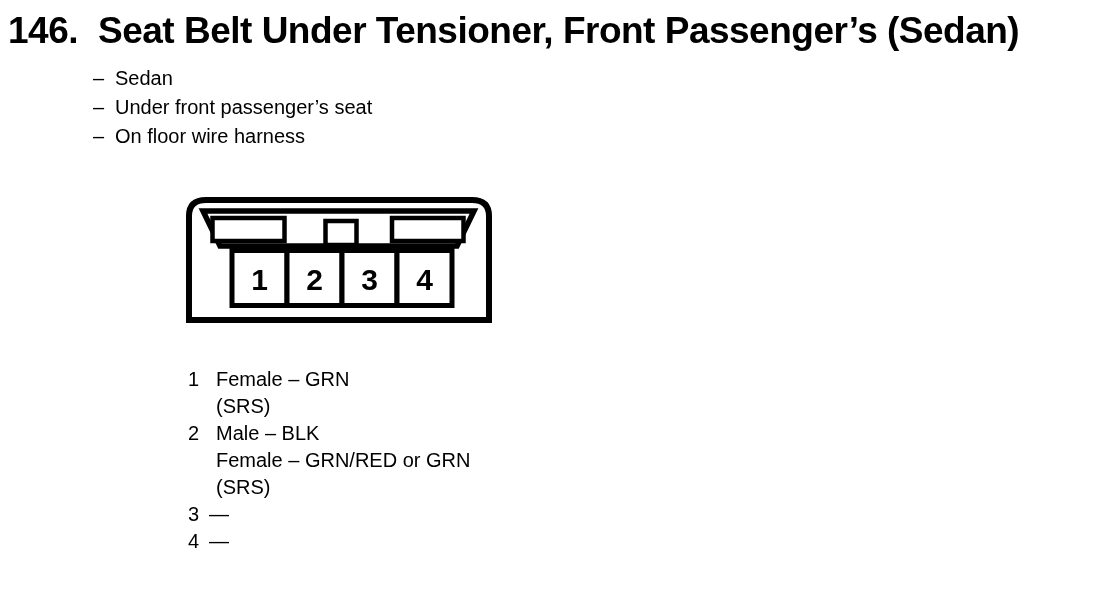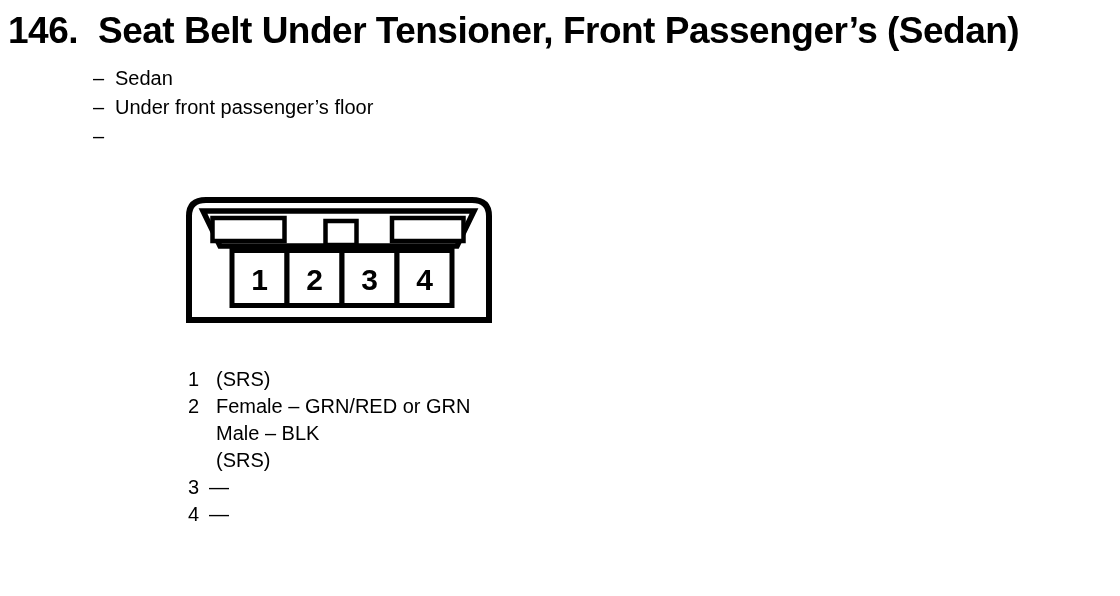--- a/index.html
+++ b/index.html
@@ -59,24 +59,25 @@
     <span>Seat Belt Under Tensioner, Front Passenger’s (Sedan)</span>
   </div>
 
   <div class="dash-list">
     <div class="dash-item">
       <span class="dash">–</span>
       <span>Sedan</span>
     </div>
     <div class="dash-item">
       <span class="dash">–</span>
-      <span>Under front passenger’s floor</span>
+      <span>Under front passenger’s seat</span>
     </div>
     <div class="dash-item">
       <span class="dash">–</span>
+      <span>On floor wire harness</span>
     </div>
   </div>
 
   <svg class="connector" width="307" height="128" viewBox="0 0 307 128" xmlns="http://www.w3.org/2000/svg">
     <path d="M 3,124 L 3,20 Q 3,4 20,4 L 286,4 Q 303,4 303,20 L 303,124 Z" fill="none" stroke="#000000" stroke-width="6"></path>
     <polygon points="17,15 288,15 271,50 34,50" fill="#ffffff" stroke="#000000" stroke-width="5.5"></polygon>
     <rect x="26.5" y="22" width="72" height="23" fill="#ffffff" stroke="#000000" stroke-width="4.5"></rect>
     <rect x="139.5" y="25" width="31" height="24" fill="#ffffff" stroke="#000000" stroke-width="4.5"></rect>
     <rect x="206" y="22" width="71.5" height="23" fill="#ffffff" stroke="#000000" stroke-width="4.5"></rect>
     <g>
@@ -90,28 +91,29 @@
       <text x="128.5" y="94">2</text>
       <text x="183.5" y="94">3</text>
       <text x="238.5" y="94">4</text>
     </g>
   </svg>
 
   <div class="pin-list">
     <div class="pin-row">
       <span class="pin-num">1</span>
       <div class="pin-lines">
+        <div>Female – GRN</div>
         <div>(SRS)</div>
       </div>
     </div>
     <div class="pin-row">
       <span class="pin-num">2</span>
       <div class="pin-lines">
+        <div>Male – BLK</div>
         <div>Female – GRN/RED or GRN</div>
-        <div>Male – BLK</div>
         <div>(SRS)</div>
       </div>
     </div>
     <div class="pin-row">
       <span class="pin-num">3</span>
       <div class="pin-lines">
         <div class="pin-dash">—</div>
       </div>
     </div>
     <div class="pin-row">

